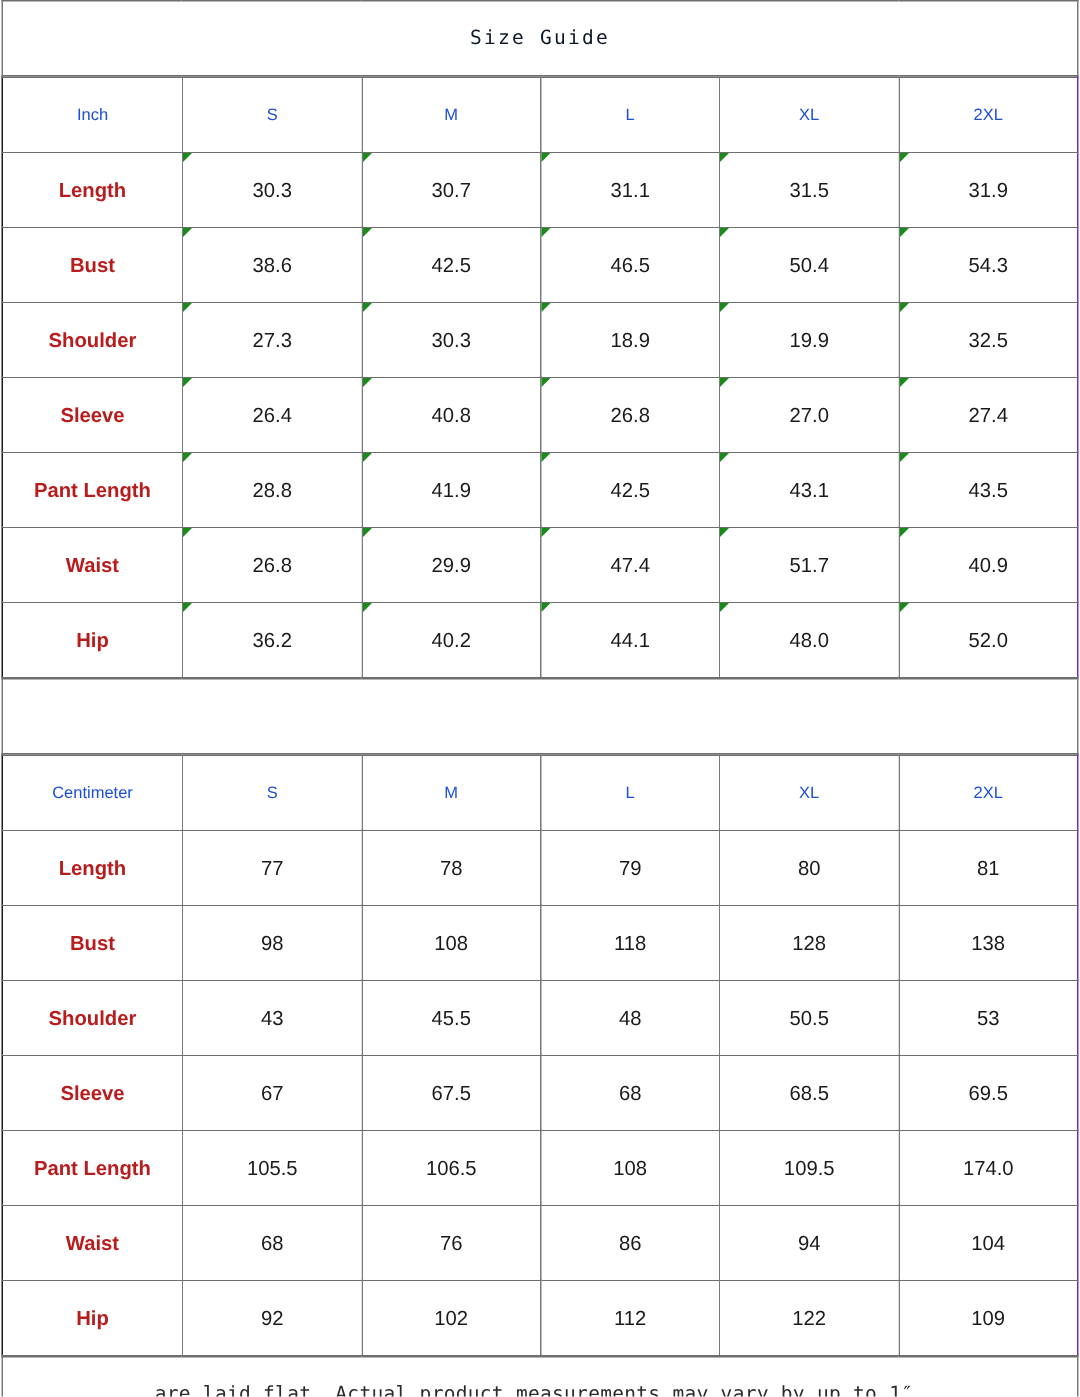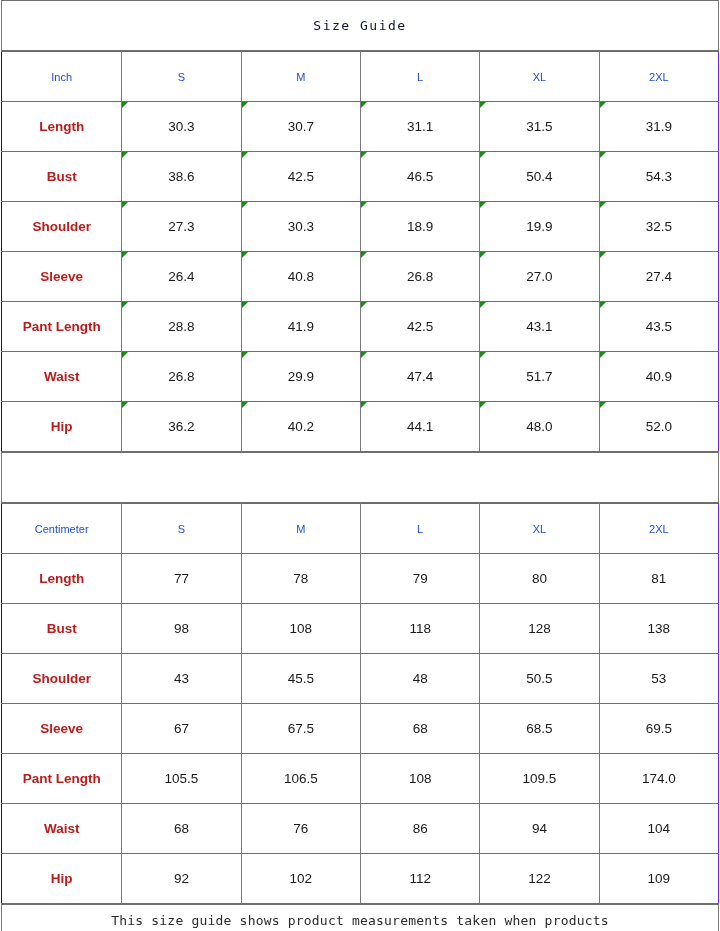--- a/index.html
+++ b/index.html
@@ -297,20 +297,19 @@
         <td class="value">122</td>
         <td class="value outer-right">109</td>
       </tr>
     </tbody>
   </table>
 
   <table class="grid">
     <tbody>
       <tr>
         <td class="note-cell" colspan="6">
-          <span class="line">This size guide shows product measurements taken when products</span>
           <span class="line">are laid flat. Actual product measurements may vary by up to 1″.</span>
         </td>
       </tr>
     </tbody>
   </table>
 
 </div>
 
 </body></html>

